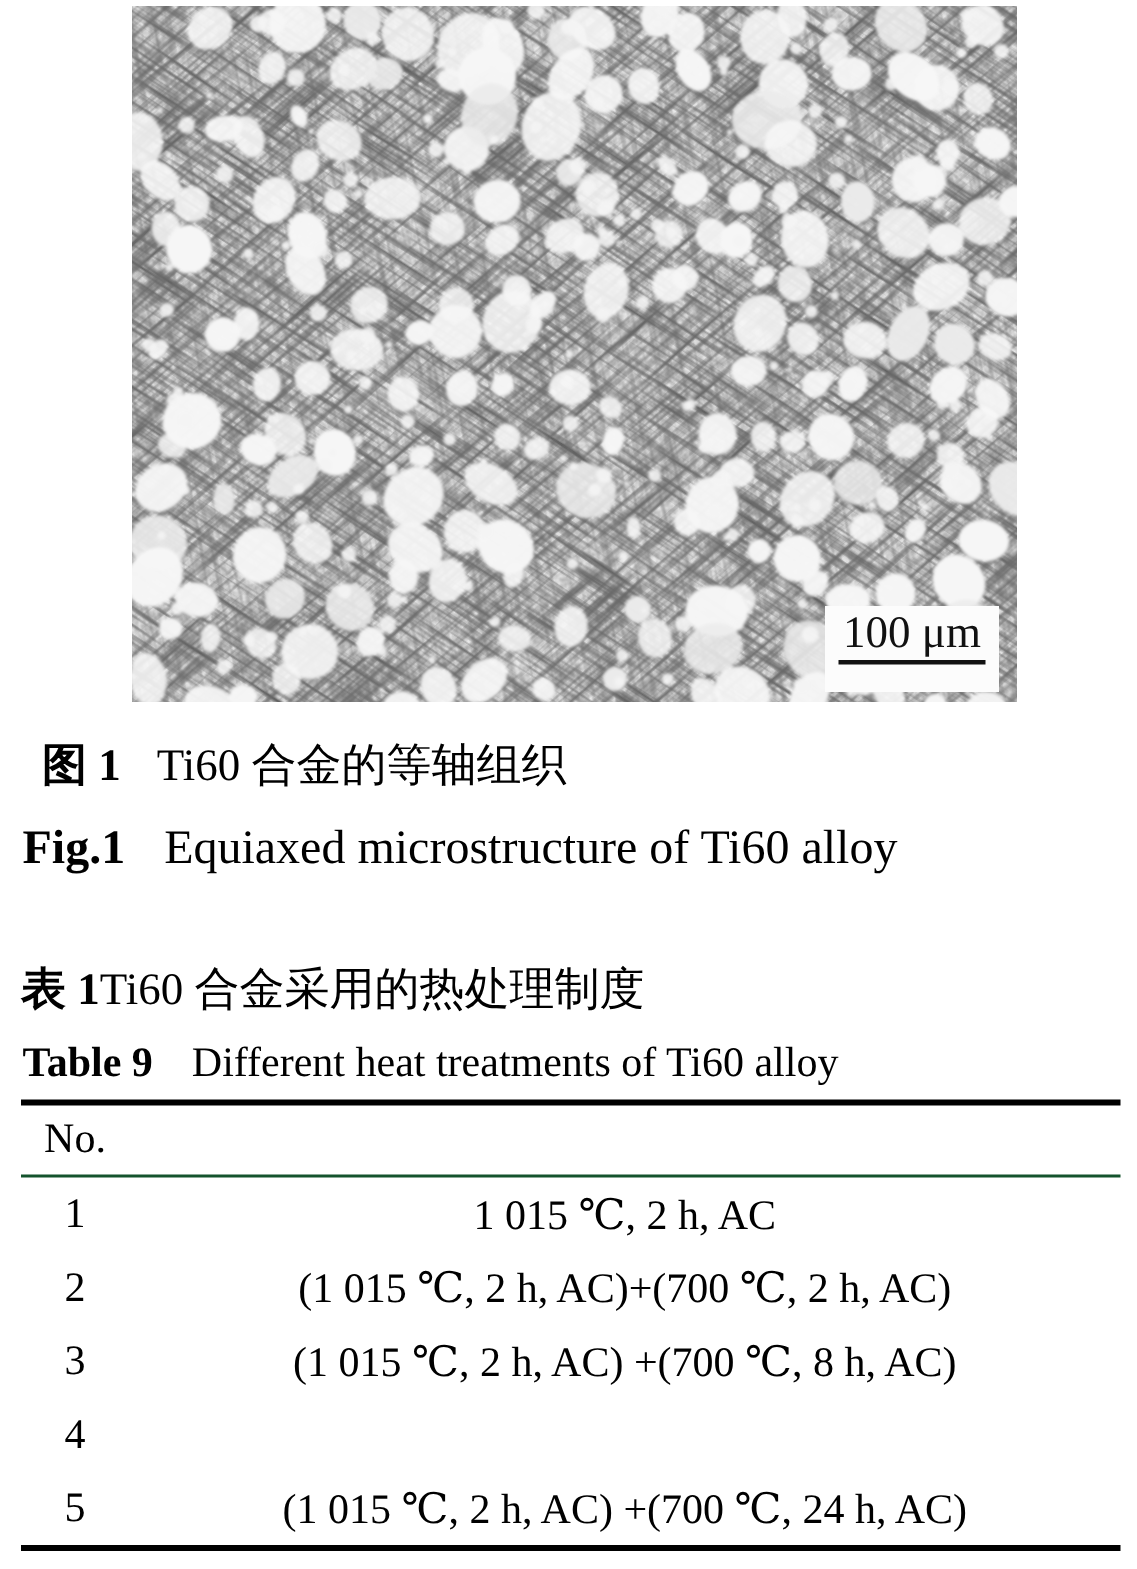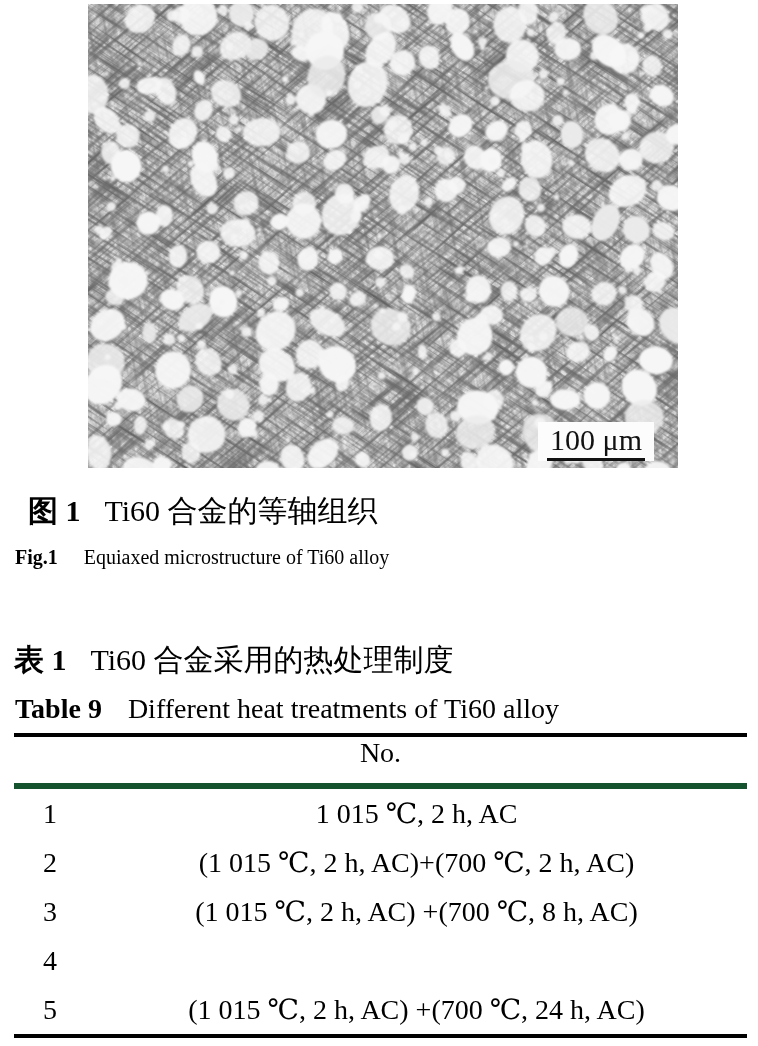--- a/index.html
+++ b/index.html
@@ -4,45 +4,45 @@
 <style>
   html,body{margin:0;padding:0;background:#ffffff;}
   .page{
     position:relative;width:758px;height:1046px;background:#ffffff;
     font-family:"Liberation Serif","DejaVu Serif",serif;color:#000;overflow:hidden;
   }
   
   .micrograph{position:absolute;left:88px;top:4px;width:590px;height:464px;}
   .micrograph svg{display:block;}
   .scalebar{
-    position:absolute;right:24px;bottom:7px;background:#fcfcfc;
-    padding:3px 9px 6px 9px;line-height:1;
+    position:absolute;right:12px;bottom:7px;background:#fcfcfc;
+    padding:3px 9px 24px 9px;line-height:1;
   }
   .scalebar-text{
     font-size:30px;color:#111;border-bottom:3px solid #111;padding:0 3px 2px 3px;
     font-family:"Liberation Serif","DejaVu Serif",serif;white-space:nowrap;
   }
   
   .caption{position:absolute;white-space:nowrap;line-height:1.15;}
   .cap-label{font-weight:bold;}
   .fig-zh{left:28px;top:494px;font-size:30px;}
   .fig-zh .cap-label{margin-right:24px;}
-  .fig-en{left:15px;top:546px;font-size:20px;}
+  .fig-en{left:15px;top:546px;font-size:32px;}
   .fig-en .cap-label{margin-right:26px;}
   .tbl-zh{left:14px;top:643px;font-size:30px;}
-  .tbl-zh .cap-label{margin-right:24px;}
+  .tbl-zh .cap-label{}
   .tbl-en{left:15px;top:693px;font-size:28px;}
   .tbl-en .cap-label{margin-right:26px;}
   
   .ht-table{
     position:absolute;left:14px;top:733px;width:733px;
     border-top:4px solid #000;border-bottom:4px solid #000;font-size:28px;
   }
   .tr{display:flex;height:49px;align-items:center;}
-  .tr.thead{height:46px;border-bottom:6px solid #14532d;flex-direction:column;}
+  .tr.thead{height:46px;border-bottom:2px solid #14532d;}
   .td{white-space:nowrap;}
   .td.no{width:72px;text-align:center;flex:0 0 auto;}
   .td.treat{flex:1;text-align:center;}
 </style>
 </head>
 <body>
 
 <div class="page">
 
   <div class="micrograph">

